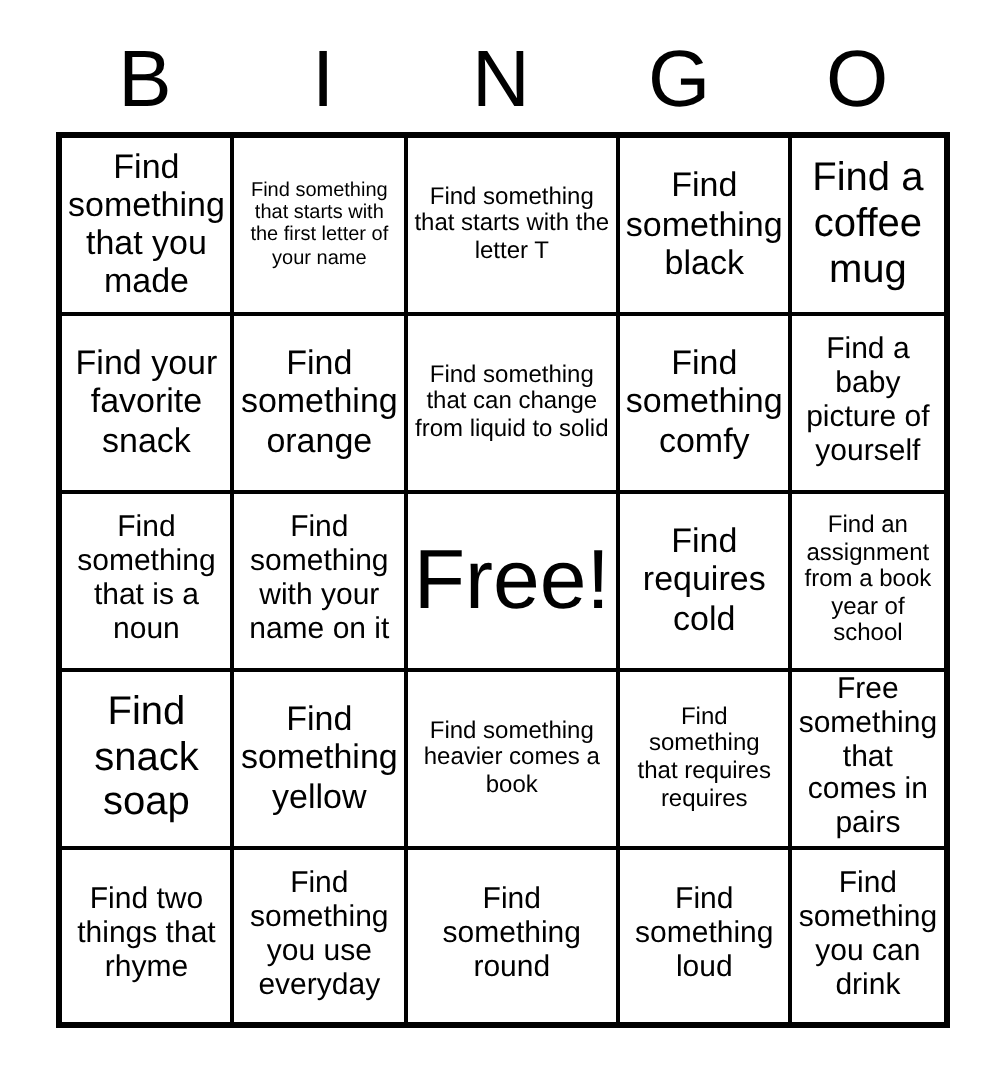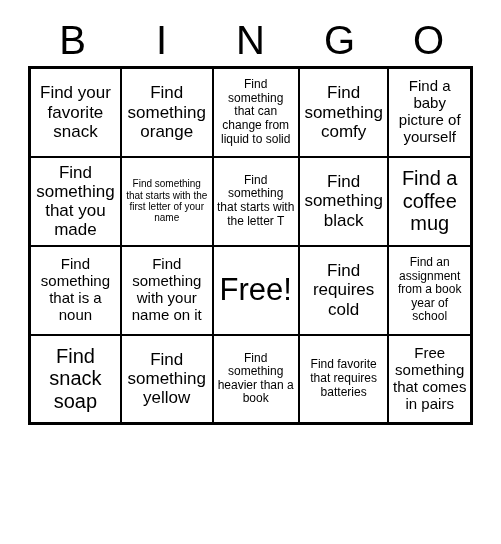--- a/index.html
+++ b/index.html
@@ -62,61 +62,68 @@
     line-height: 1.13;
     word-wrap: break-word;
   }
 
   
   .fs-xs   { font-size: 10px;  line-height: 1.22; }
   .fs-sm   { font-size: 12px;  line-height: 1.18; }
   .fs-md   { font-size: 15px;  line-height: 1.14; }
   .fs-lg   { font-size: 17px;  line-height: 1.13; }
   .fs-xl   { font-size: 20px;  line-height: 1.12; }
-  .fs-free { font-size: 31px;  line-height: 1.05; }
+  .fs-free { font-size: 42px;  line-height: 1.05; }
 </style>
 </head>
 <body>
 
 <div id="card">
 
   <div id="header">
     <div class="header-letter">B</div>
     <div class="header-letter">I</div>
     <div class="header-letter">N</div>
     <div class="header-letter">G</div>
     <div class="header-letter">O</div>
   </div>
 
   <table id="grid">
     <tbody>
       <tr>
+        <td class="fs-lg">Find something that you made</td>
+        <td class="fs-xs">Find something that starts with the first letter of your name</td>
+        <td class="fs-sm">Find something that starts with the letter T</td>
+        <td class="fs-lg">Find something black</td>
+        <td class="fs-xl">Find a coffee mug</td>
+      </tr>
+      <tr>
         <td class="fs-lg">Find your favorite snack</td>
         <td class="fs-lg">Find something orange</td>
         <td class="fs-sm">Find something that can change from liquid to solid</td>
         <td class="fs-lg">Find something comfy</td>
         <td class="fs-md">Find a baby picture of yourself</td>
-      </tr>
-      <tr>
-        <td class="fs-lg">Find something that you made</td>
-        <td class="fs-xs">Find something that starts with the first letter of your name</td>
-        <td class="fs-sm">Find something that starts with the letter T</td>
-        <td class="fs-lg">Find something black</td>
-        <td class="fs-xl">Find a coffee mug</td>
       </tr>
       <tr>
         <td class="fs-md">Find something that is a noun</td>
         <td class="fs-md">Find something with your name on it</td>
         <td class="fs-free">Free!</td>
         <td class="fs-lg">Find requires cold</td>
         <td class="fs-sm">Find an assignment from a book year of school</td>
       </tr>
       <tr>
         <td class="fs-xl">Find snack soap</td>
         <td class="fs-lg">Find something yellow</td>
-        <td class="fs-sm">Find something heavier than a book</td>
-        <td class="fs-sm">Find favorite that requires batteries</td>
+        <td class="fs-sm">Find something heavier comes a book</td>
+        <td class="fs-sm">Find something that requires requires</td>
         <td class="fs-md">Free something that comes in pairs</td>
+      </tr>
+      <tr>
+        <td class="fs-md">Find two things that rhyme</td>
+        <td class="fs-md">Find something you use everyday</td>
+        <td class="fs-md">Find something round</td>
+        <td class="fs-md">Find something loud</td>
+        <td class="fs-md">Find something you can drink</td>
       </tr>
     </tbody>
   </table>
 
 </div>
 
 </body></html>

